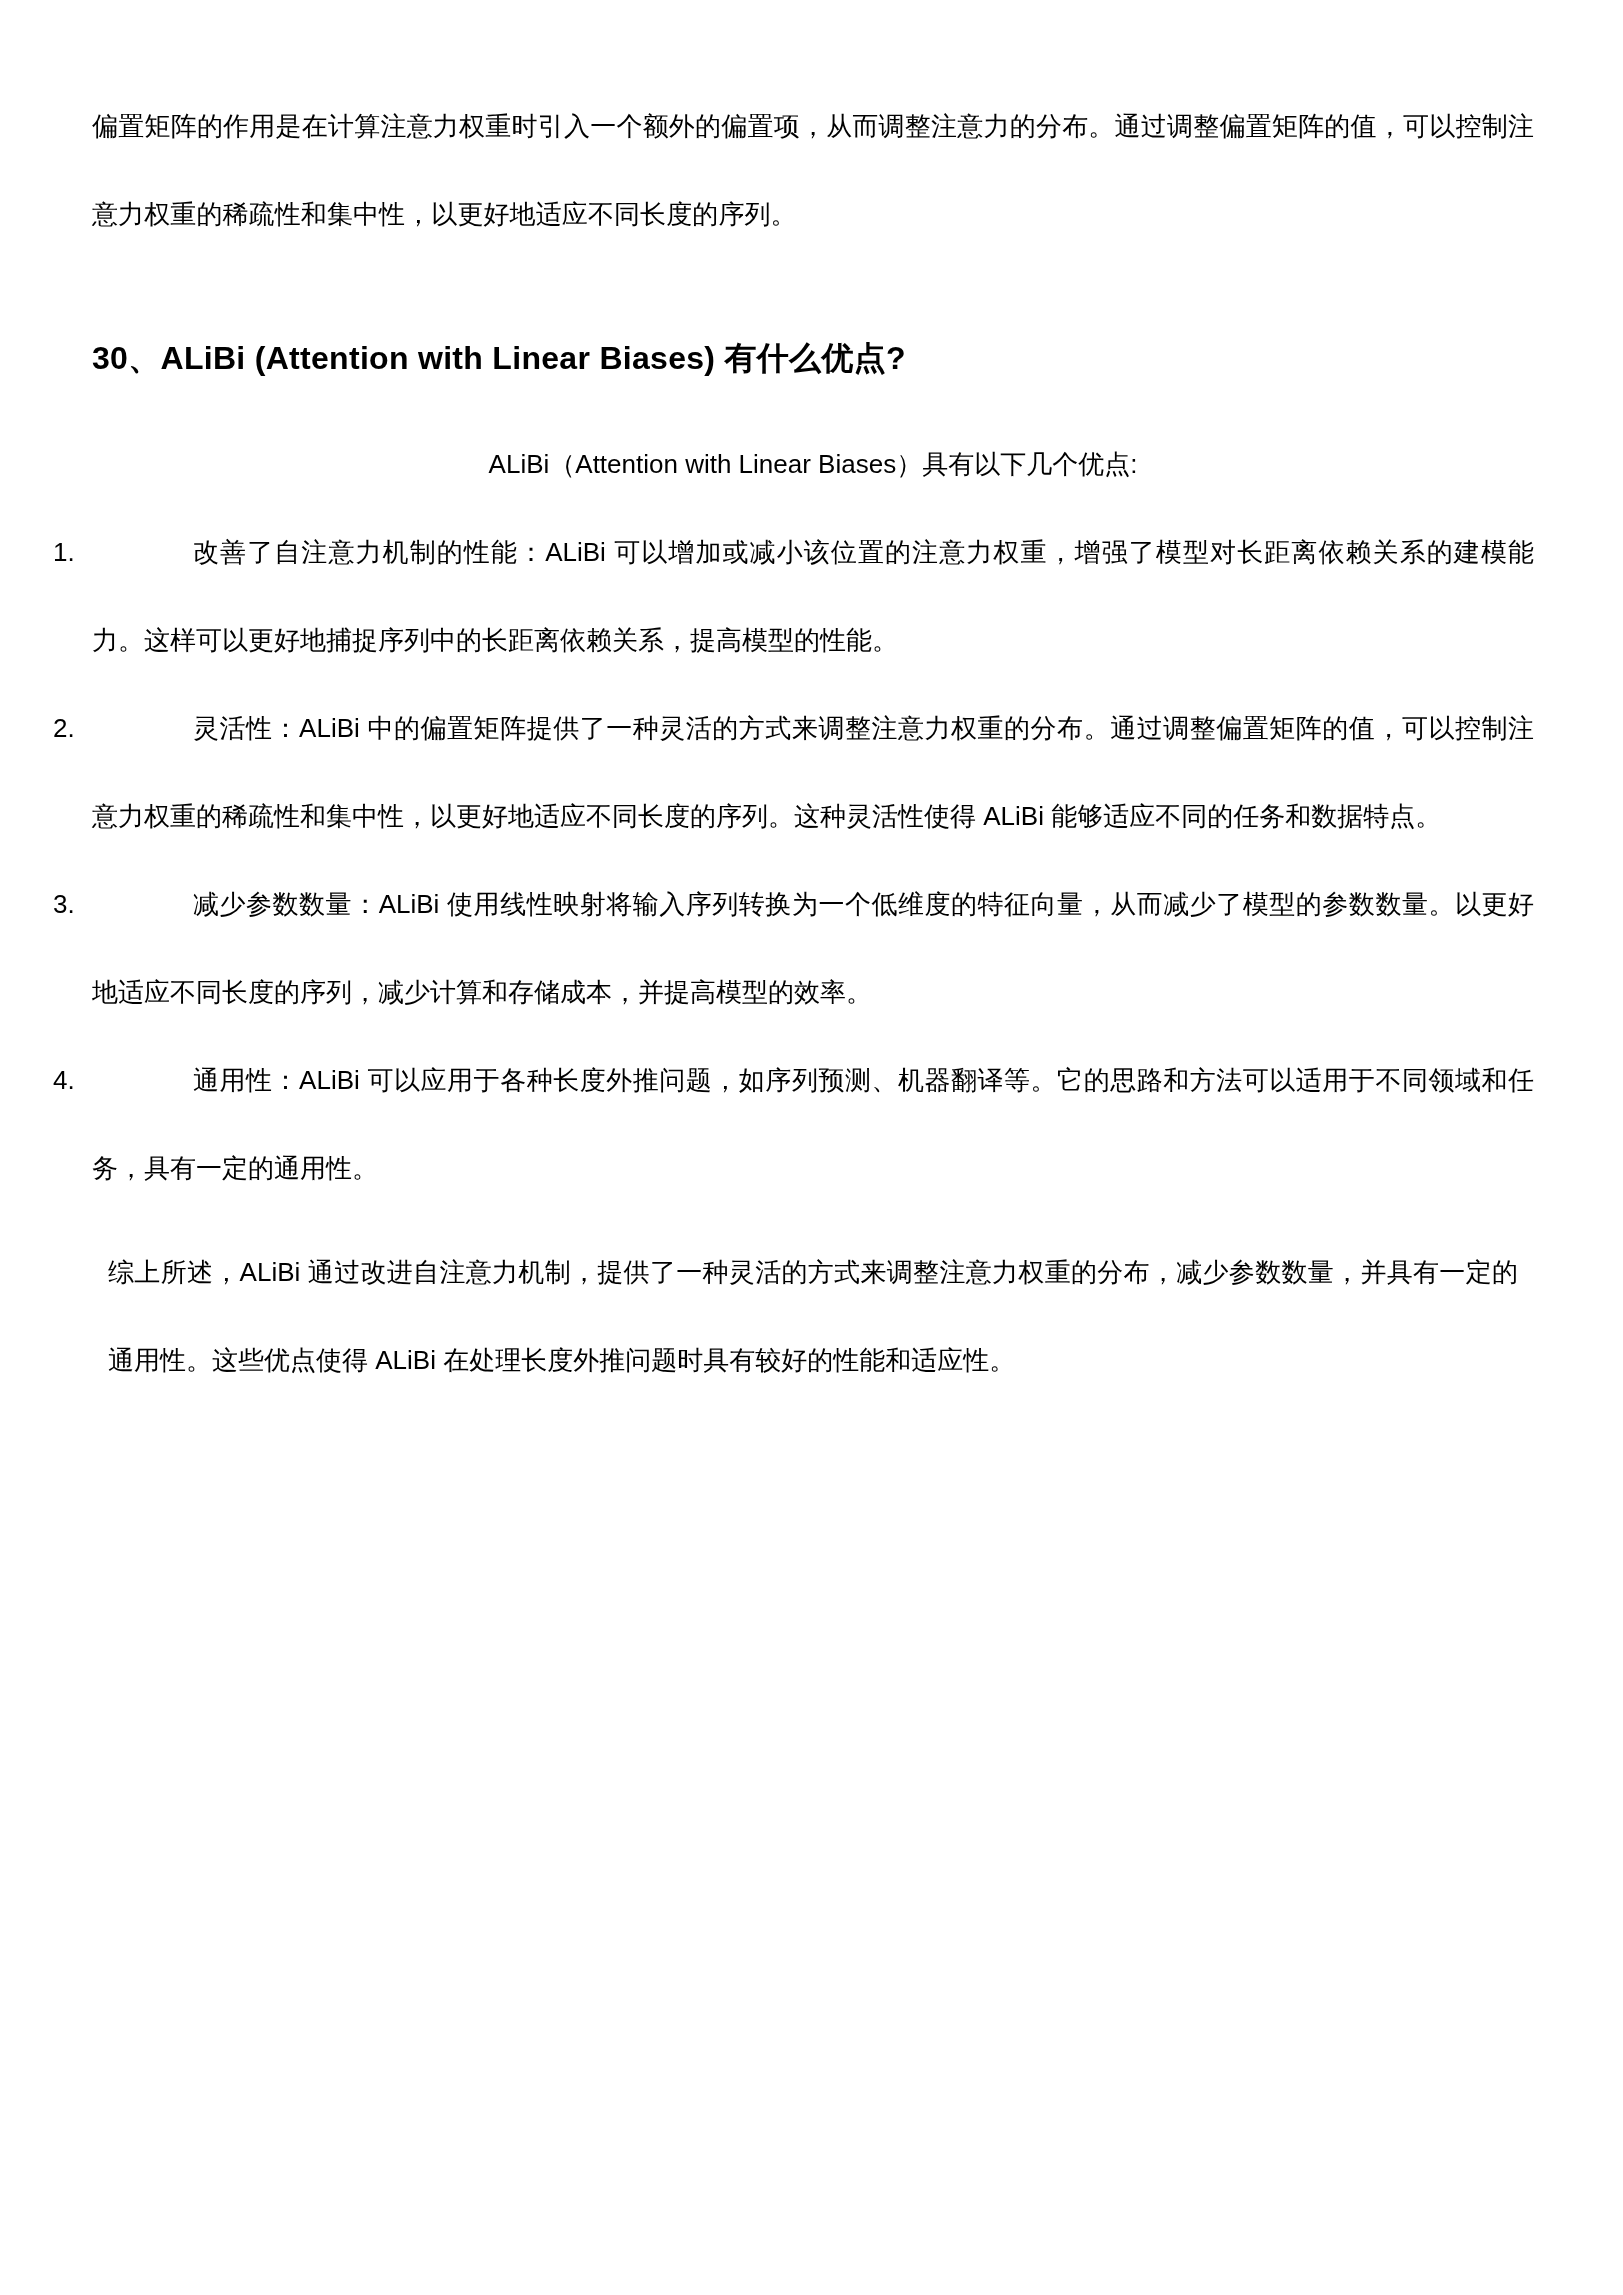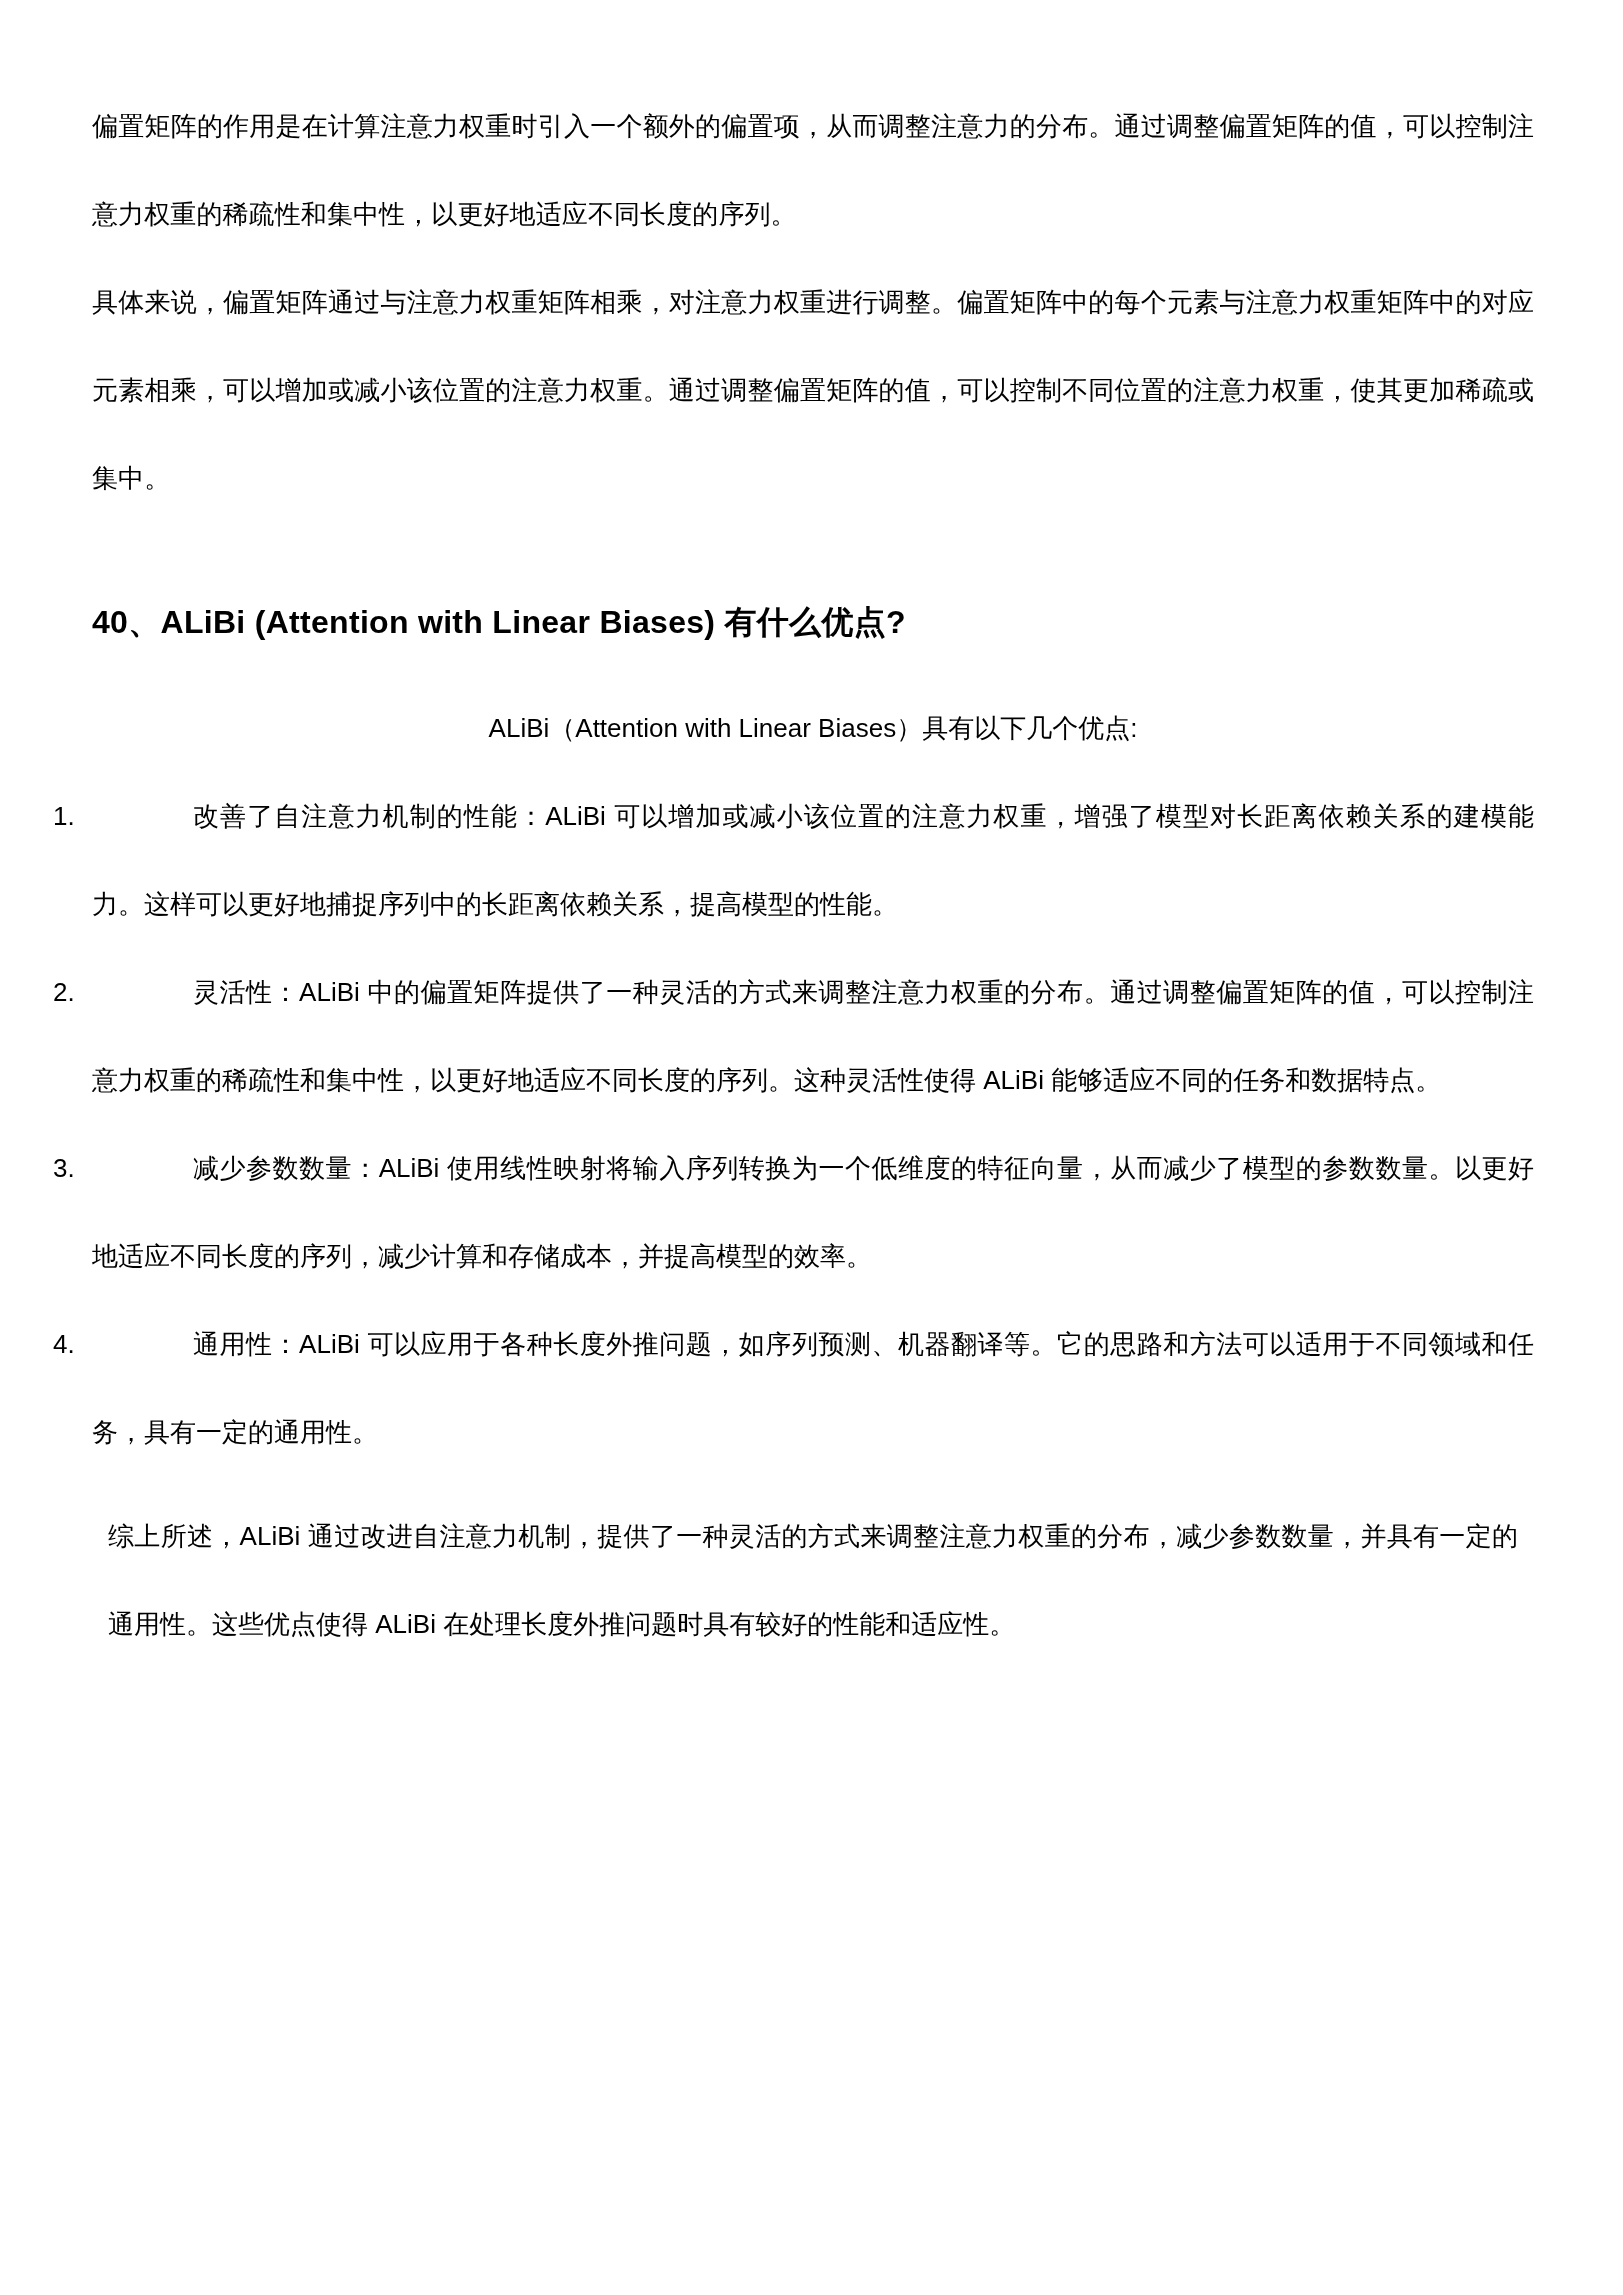--- a/index.html
+++ b/index.html
@@ -96,23 +96,22 @@
     margin: 16px;
   }
 </style>
 </head>
 <body>
 
 <div class="page">
   <div class="content">
 
     <p class="para">偏置矩阵的作用是在计算注意力权重时引入一个额外的偏置项，从而调整注意力的分布。通过调整偏置矩阵的值，可以控制注意力权重的稀疏性和集中性，以更好地适应不同长度的序列。</p>
-    <p class="para">具体来说，偏置矩阵通过与注意力权重矩阵相乘，对注意力权重进行调整。偏置矩阵中的每个元素与注意力权重矩阵中的对应元素相乘，可以增加或减小该位置的注意力权重。通过调整偏置矩阵的值，可以控制不同位置的注意力权重，使其更加稀疏或集中。</p>
 
-    <h2 class="heading">40、ALiBi (Attention with Linear Biases) 有什么优点?</h2>
+    <h2 class="heading">30、ALiBi (Attention with Linear Biases) 有什么优点?</h2>
 
     <p class="intro">ALiBi（Attention with Linear Biases）具有以下几个优点:</p>
 
     <ol class="list">
       <li class="list-item">
         <span class="marker">1.</span>
         <span class="item-body">改善了自注意力机制的性能：ALiBi 可以增加或减小该位置的注意力权重，增强了模型对长距离依赖关系的建模能力。这样可以更好地捕捉序列中的长距离依赖关系，提高模型的性能。</span>
       </li>
       <li class="list-item">
         <span class="marker">2.</span>

